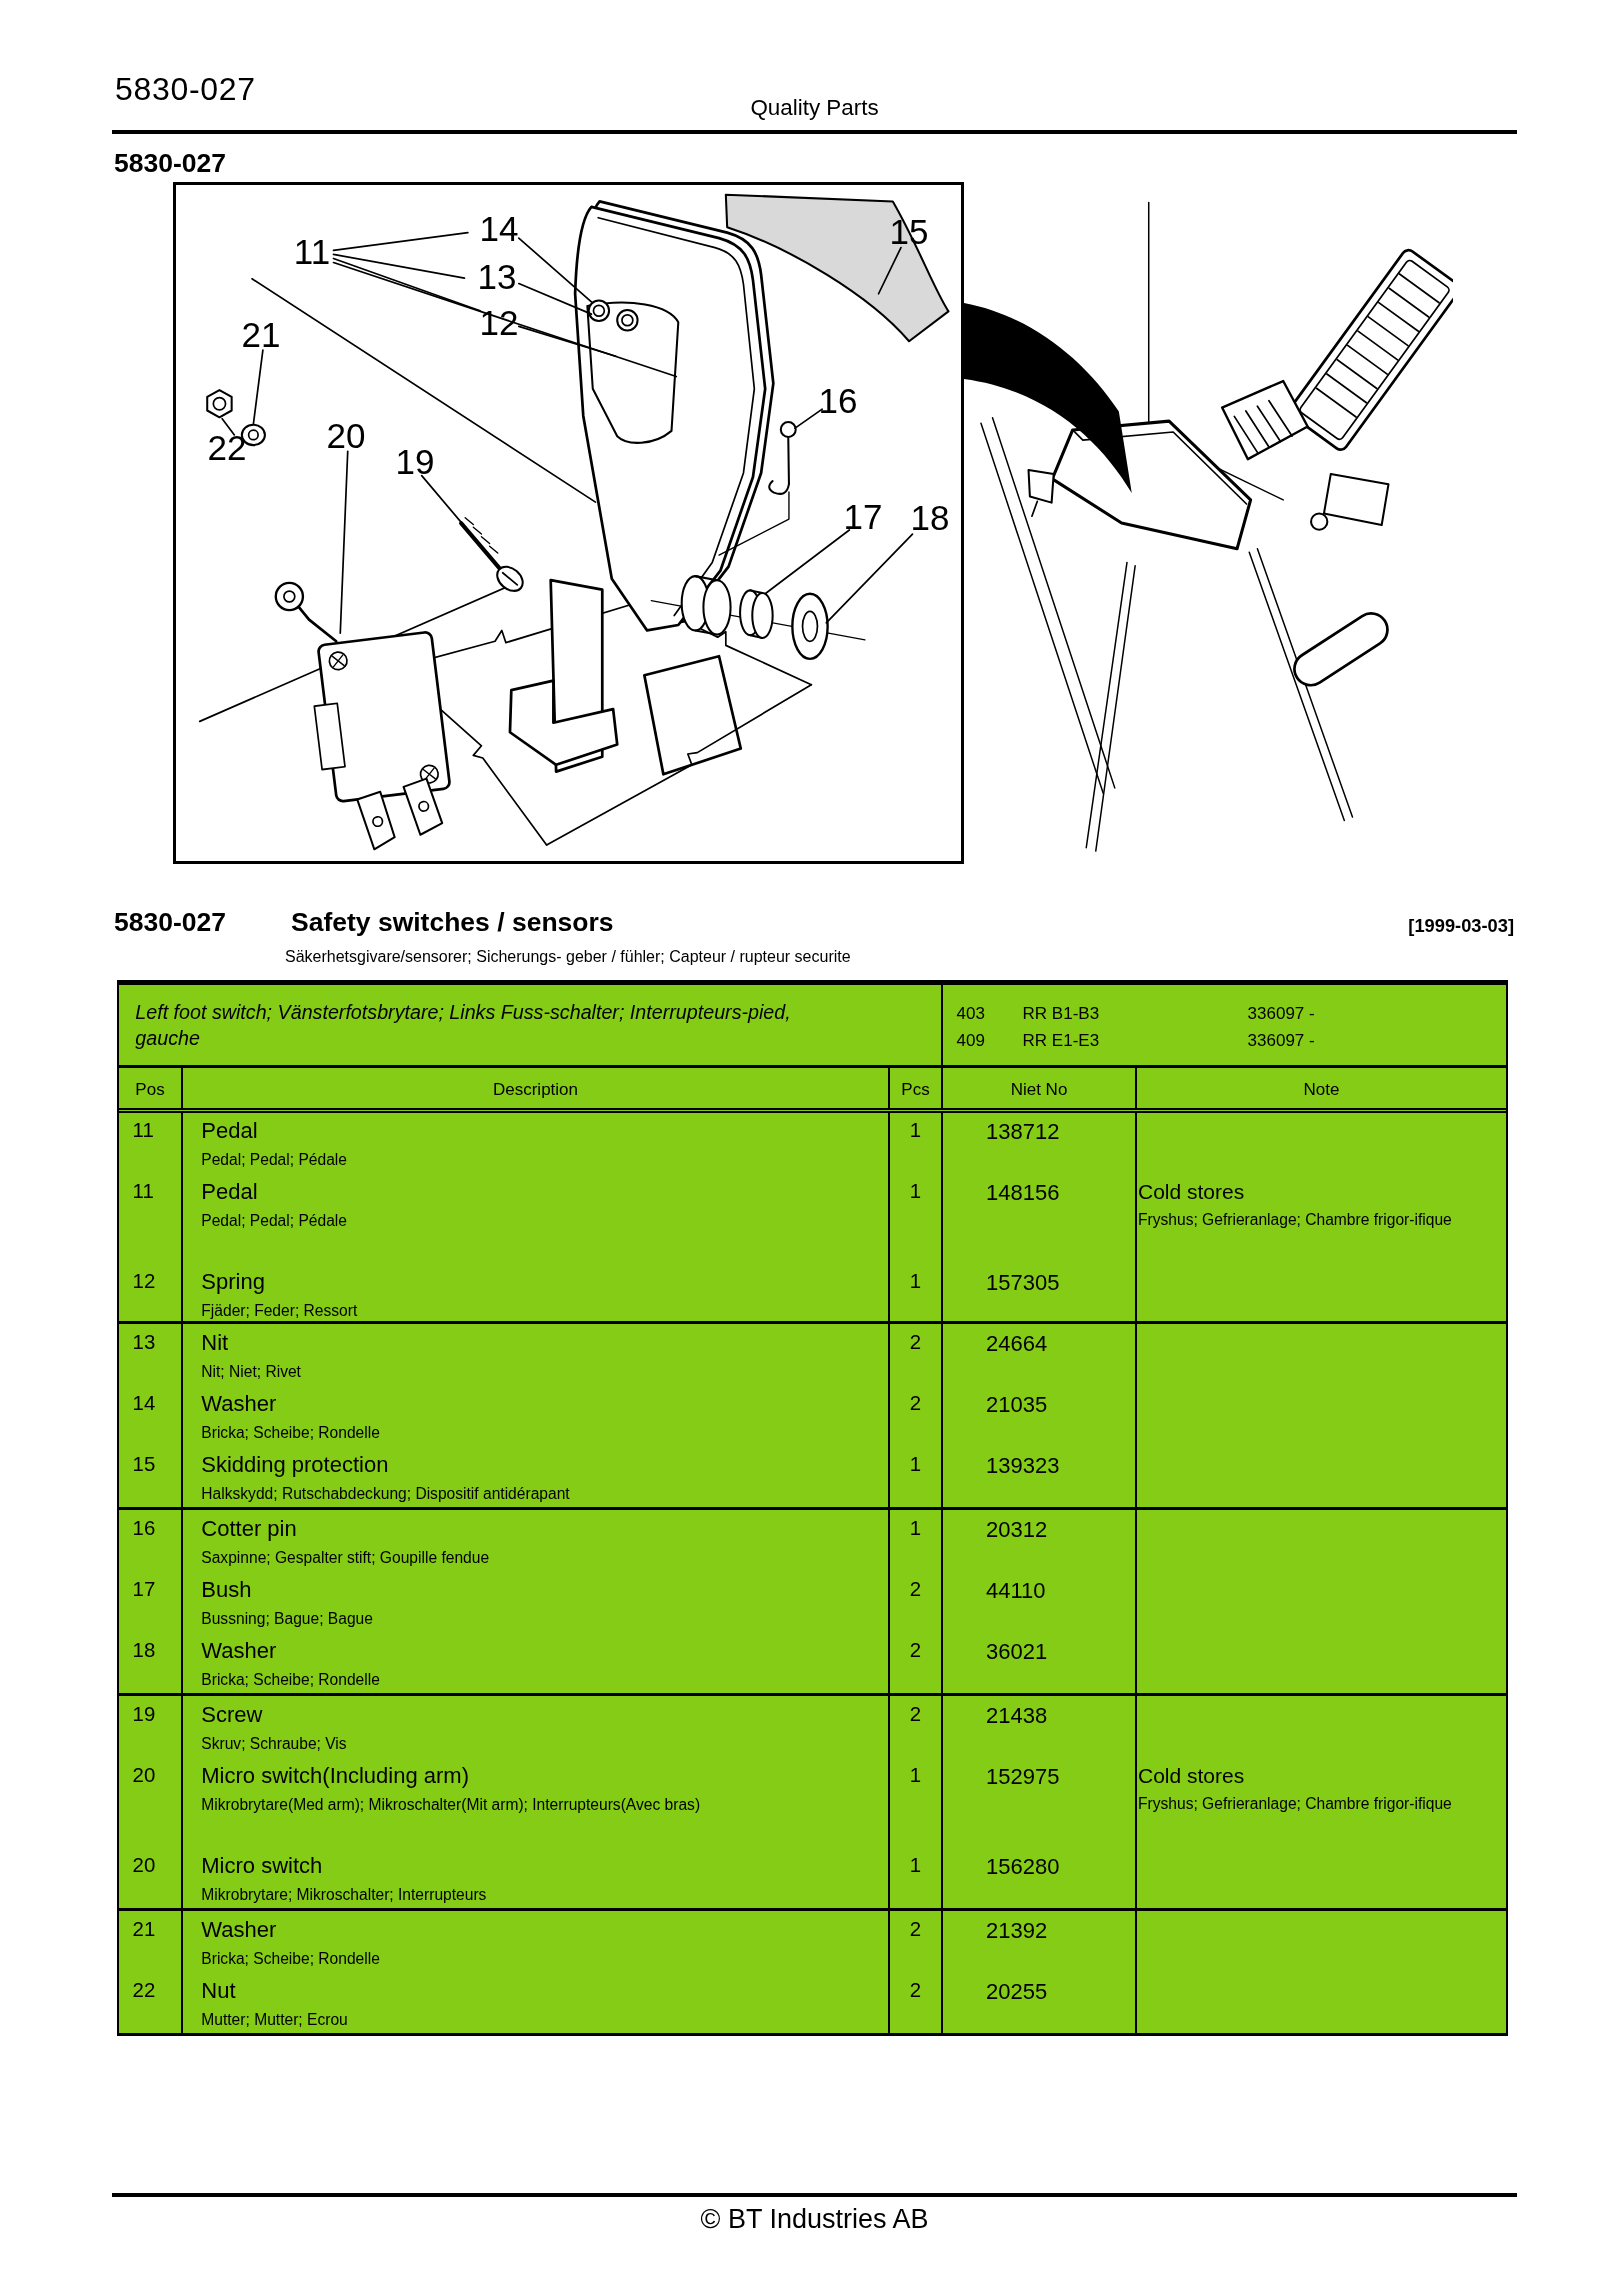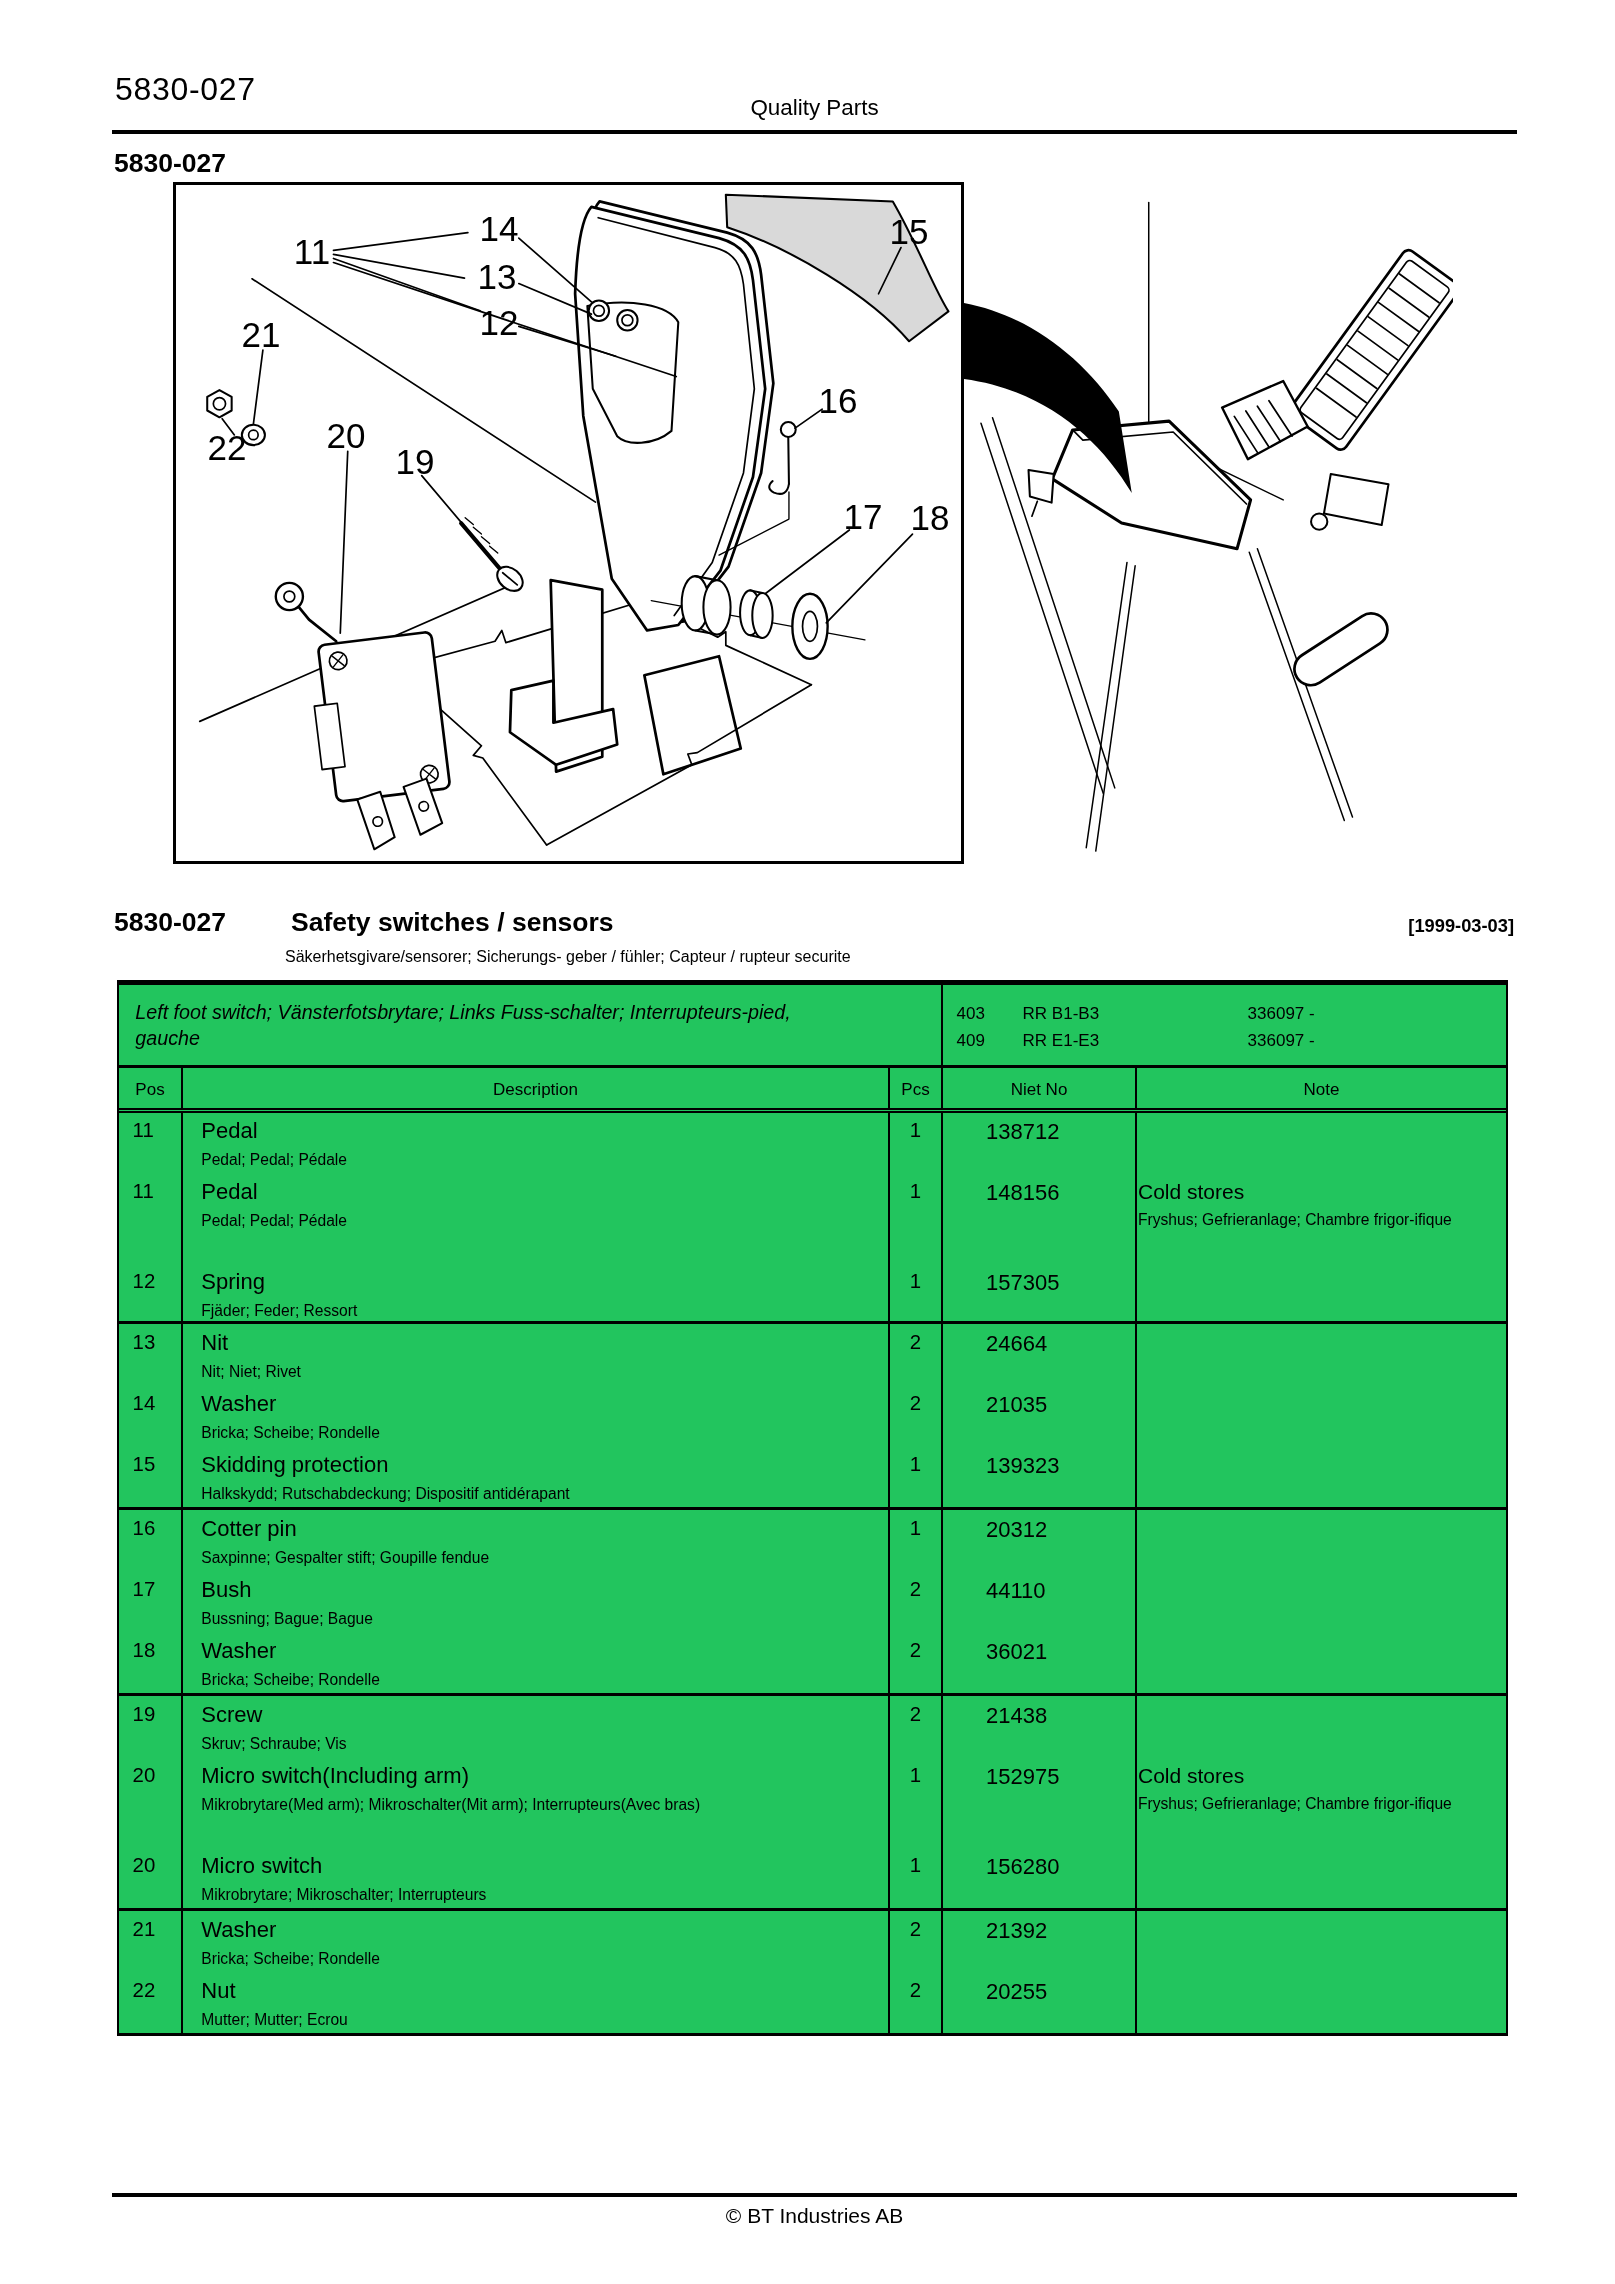--- a/index.html
+++ b/index.html
@@ -21,21 +21,21 @@
   .cab-art{position:absolute;left:964px;top:182px;}
 
   
   .sec-code{position:absolute;left:114px;top:907px;font-size:26.5px;font-weight:bold;}
   .sec-title{position:absolute;left:291px;top:907px;font-size:26.5px;font-weight:bold;}
   .sec-date{position:absolute;left:1154px;top:915px;width:360px;text-align:right;font-size:18.3px;font-weight:bold;}
   .sec-sub{position:absolute;left:285px;top:948px;font-size:16px;}
 
   
   .ptable{position:absolute;left:117px;top:980px;width:1391px;box-sizing:border-box;
-          border:2px solid #000;border-top:5.4px solid #000;border-bottom:3.4px solid #000;background:#22c55e;}
+          border:2px solid #000;border-top:5.4px solid #000;border-bottom:3.4px solid #000;background:#84cc16;}
   .variant-row{display:grid;grid-template-columns:824px auto;min-height:80px;border-bottom:3.4px solid #000;}
   .variant-left{border-right:2px solid #000;padding:13.6px 102px 9.5px 16.3px;font-size:19.7px;font-style:italic;line-height:1.35;box-sizing:border-box;}
   .variant-right{padding-top:15px;font-size:17px;}
   .model-line{display:grid;grid-template-columns:66px 225px auto;padding-left:13.6px;line-height:27px;}
   .cols-header{display:grid;grid-template-columns:64px 707px 53px 194px auto;border-bottom:5.4px double #000;}
   .cols-header .hcell{border-right:2px solid #000;text-align:center;font-size:17px;padding:11.5px 0 8.1px 0;}
   .cols-header .hcell:last-child{border-right:none;}
   .tgroup + .tgroup{border-top:3.4px solid #000;}
   .trow{display:grid;grid-template-columns:64px 707px 53px 194px auto;min-height:61px;}
   .trow.tall{min-height:90px;}
@@ -46,21 +46,21 @@
   .c-pcs{font-size:20.4px;text-align:center;}
   .c-part{font-size:22px;padding-left:15px;margin-left:28px;}
   .c-desc{padding-left:18.3px;}
   .c-note{padding-left:1px;}
   .d-main{font-size:22px;line-height:1.12;}
   .c-note .d-main{font-size:21px;}
   .d-sub{font-size:15.6px;margin-top:6.1px;line-height:1.3;}
   .c-note .d-sub{max-width:319px;}
 
   
-  .footer-text{position:absolute;left:112px;top:2204px;width:1405px;text-align:center;font-size:21px;}
+  .footer-text{position:absolute;left:112px;top:2204px;width:1405px;text-align:center;font-size:27px;}
 </style>
 </head>
 <body>
 
 <div class="page">
 
   <div class="doc-code">5830-027</div>
   <div class="center-title">Quality Parts</div>
   <div class="hrule rule-top"></div>
   <div class="figure-code">5830-027</div>

